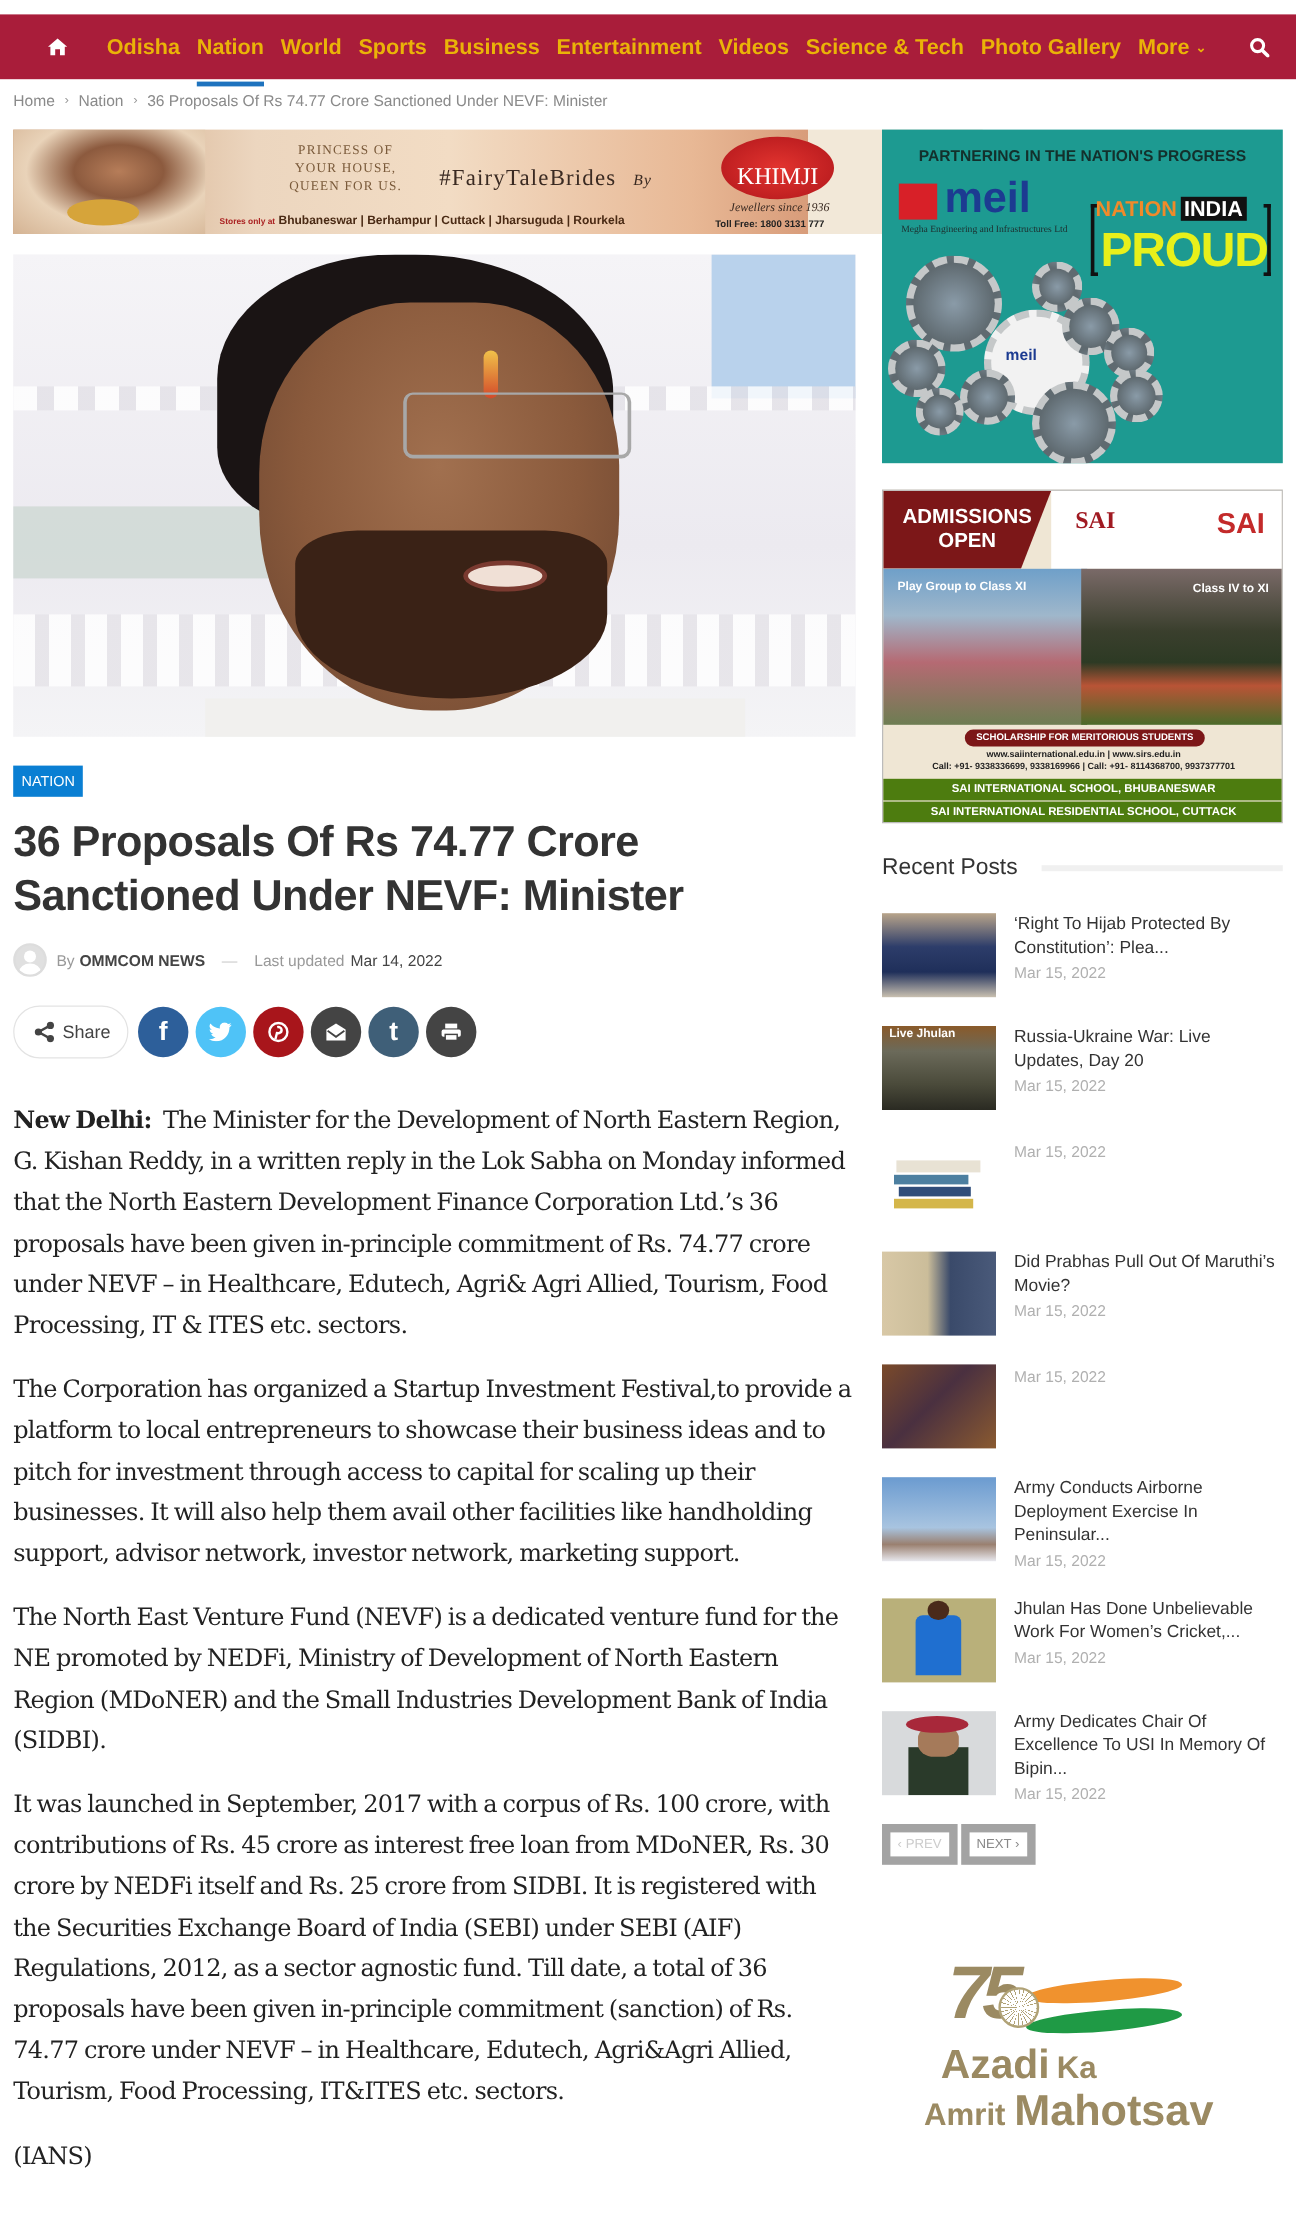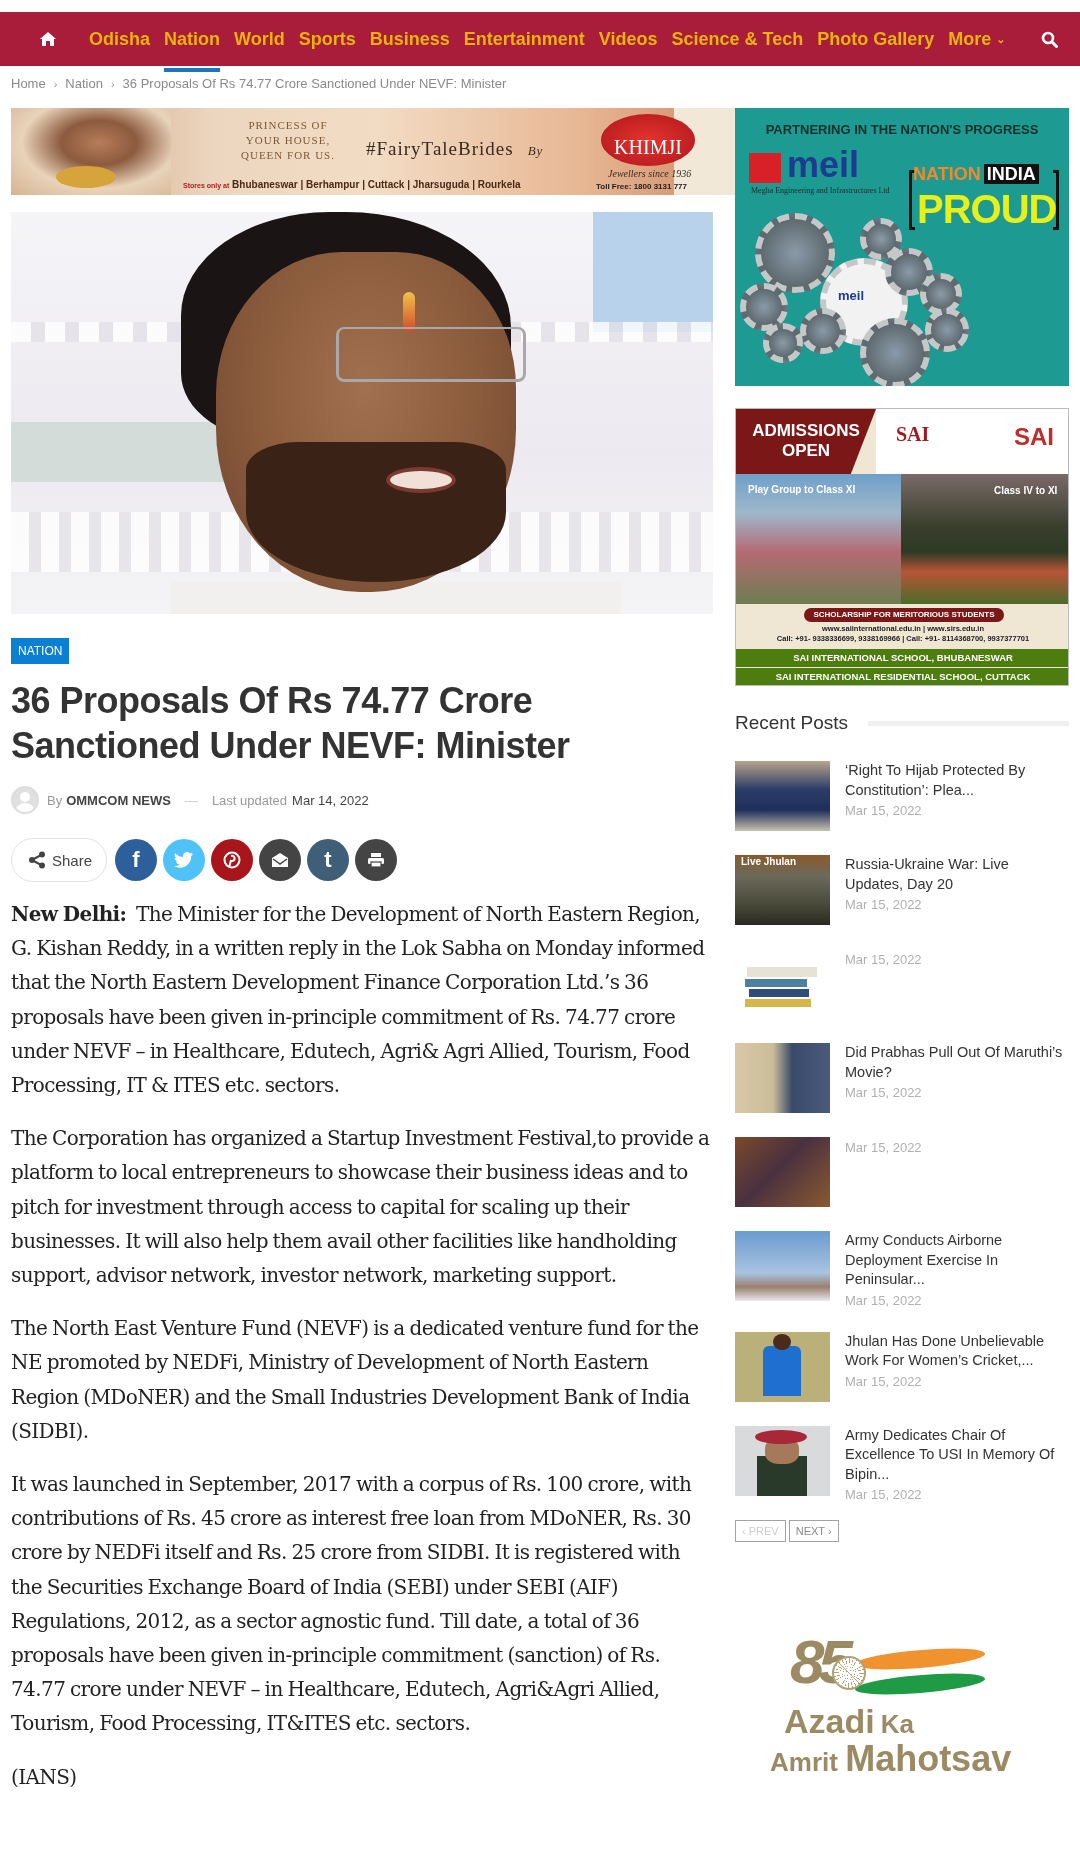--- a/index.html
+++ b/index.html
@@ -59,21 +59,21 @@
   .meta .by { margin-right: 4px; }
   .meta .author { color: #444; font-weight: bold; margin-right: 14px; cursor: pointer; }
   .meta .dash { margin-right: 14px; color: #ccc; }
   .meta .updated { margin-right: 5px; }
   .meta .date { color: #444; }
 
   .share { margin-top: 24px; display: flex; align-items: center; gap: 6px; }
   .share .share-btn { height: 44px; padding: 0 14px 0 16px; border: 1px solid #e3e3e3; border-radius: 22px; display: flex; align-items: center; gap: 6px; font-size: 15px; color: #444; cursor: pointer; margin-right: 2px; }
   .share .circle { width: 42px; height: 42px; border-radius: 50%; display: flex; align-items: center; justify-content: center; color: #fff; font-weight: bold; font-size: 18px; cursor: pointer; }
 
-  .article { margin-top: 15px; font-family: "DejaVu Serif", serif; font-size: 20px; line-height: 34.2px; color: #222; }
+  .article { margin-top: 34px; font-family: "DejaVu Serif", serif; font-size: 20px; line-height: 34.2px; color: #222; }
   .article p { margin-bottom: 19px; letter-spacing: -0.6px; word-spacing: -1px; }
   .article .dateline { font-weight: bold; }
 
   
   .sidebar { position: absolute; left: 735px; top: 108px; width: 334px; }
   .ad-meil { width: 334px; height: 278px; background: #1d9a91; position: relative; overflow: hidden; }
   .ad-meil .head { position: absolute; top: 14px; left: 0; width: 334px; text-align: center; font-weight: bold; font-size: 13px; color: #13302c; }
   .ad-meil .m-logo { position: absolute; left: 14px; top: 45px; width: 32px; height: 30px; background: #d82028; }
   .ad-meil .meil-text { position: absolute; left: 52px; top: 36px; color: #1c3b91; font-weight: bold; font-size: 36px; }
   .ad-meil .sub { position: absolute; left: 16px; top: 78px; font-family: Liberation Serif, serif; font-size: 8px; color: #1d2d2d; }
@@ -106,21 +106,21 @@
   .recent-head h3 { font-weight: normal; font-size: 19px; color: #333; margin-right: 20px; white-space: nowrap; }
   .recent-head .line { flex: 1; height: 5px; background: #f0f0f0; }
 
   .post { display: flex; margin-top: 0; }
   .post .thumb { width: 95px; height: 70px; flex: none; margin-right: 15px; cursor: pointer; position: relative; overflow: hidden; }
   .post .info { flex: 1; }
   .post .ptitle { font-size: 14.5px; line-height: 19.5px; color: #333; cursor: pointer; }
   .post .pdate { font-size: 13px; color: #b0b0b0; margin-top: 3px; }
 
   .pager { margin-top: 18px; display: flex; gap: 3px; }
-  .pager .pg { border: 1px solid #a3a3a3; font-size: 11px; padding: 4px 6px; color: #888; cursor: pointer; text-align: center; }
+  .pager .pg { border: 7px solid #a3a3a3; font-size: 11px; padding: 4px 6px; color: #888; cursor: pointer; text-align: center; }
   .pager .pg.disabled { color: #ccc; }
 
   .azadi { position: absolute; left: 770px; top: 1630px; width: 270px; height: 150px; }
   .azadi .seventy { position: absolute; left: 20px; top: 2px; font-size: 62px; font-weight: bold; color: #9b8a62; font-style: italic; letter-spacing: -6px; line-height: 60px; }
   .azadi .flag-o { position: absolute; left: 85px; top: 20px; width: 130px; height: 18px; background: #f0922e; border-radius: 40% 60% 40% 60%; transform: skewY(-6deg); }
   .azadi .flag-g { position: absolute; left: 85px; top: 45px; width: 130px; height: 18px; background: #1f9a45; border-radius: 40% 60% 40% 60%; transform: skewY(-6deg); }
   .azadi .chakra { position: absolute; left: 62px; top: 26px; width: 34px; height: 34px; border-radius: 50%; border: 2px solid #b0a276; background: repeating-conic-gradient(#b0a276 0 3deg, #fff 3deg 15deg); }
   .azadi .t1 { position: absolute; left: 14px; top: 72px; font-size: 34px; color: #9b8a62; font-weight: bold; }
   .azadi .t1 small { font-size: 26px; margin-left: 6px; }
   .azadi .t2 { position: absolute; left: 0; top: 108px; font-size: 26px; color: #9b8a62; font-weight: bold; }
@@ -400,19 +400,19 @@
     </div>
   </div>
 
   <div class="pager">
     <div class="pg disabled">‹ PREV</div>
     <div class="pg">NEXT ›</div>
   </div>
 </div>
 
 <div class="azadi">
-  <div class="seventy">85</div>
+  <div class="seventy">75</div>
   <div class="flag-o"></div>
   <div class="flag-g"></div>
   <div class="chakra"></div>
   <div class="t1"><span>Azadi</span><small>Ka</small></div>
   <div class="t2"><span>Amrit</span> <big>Mahotsav</big></div>
 </div>
 
 </body></html>

